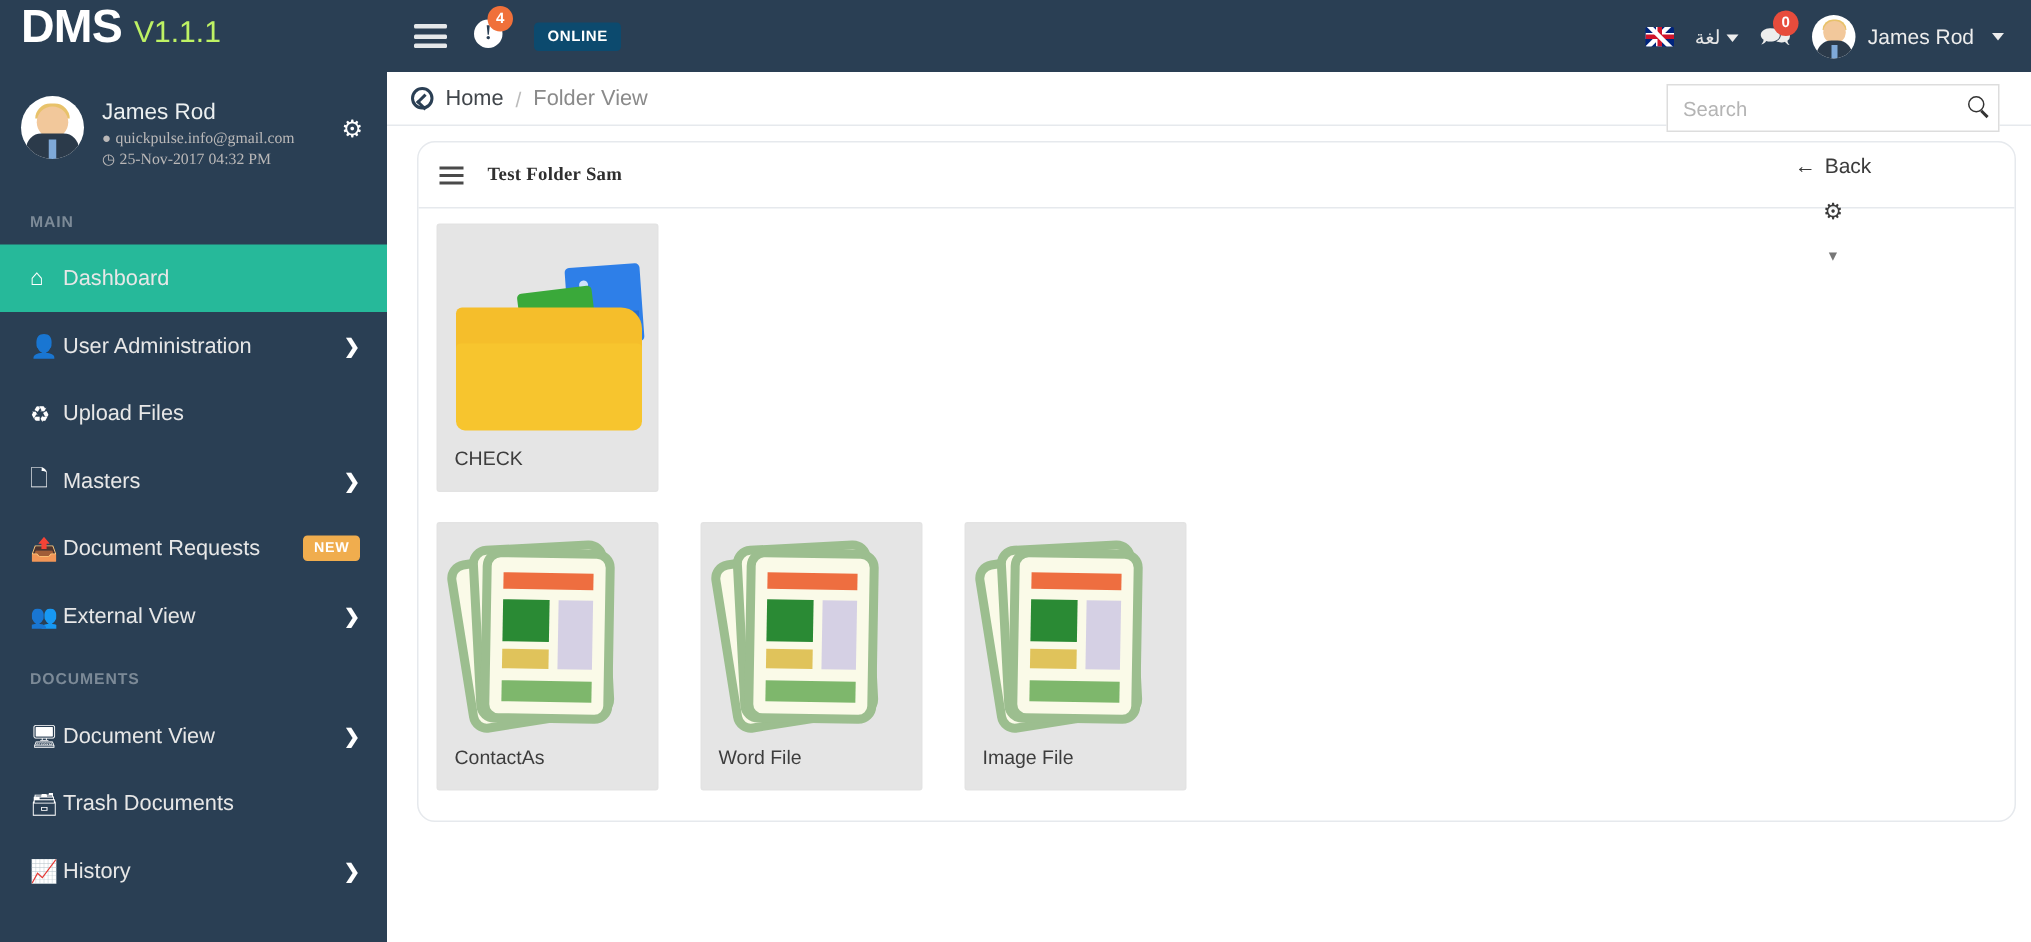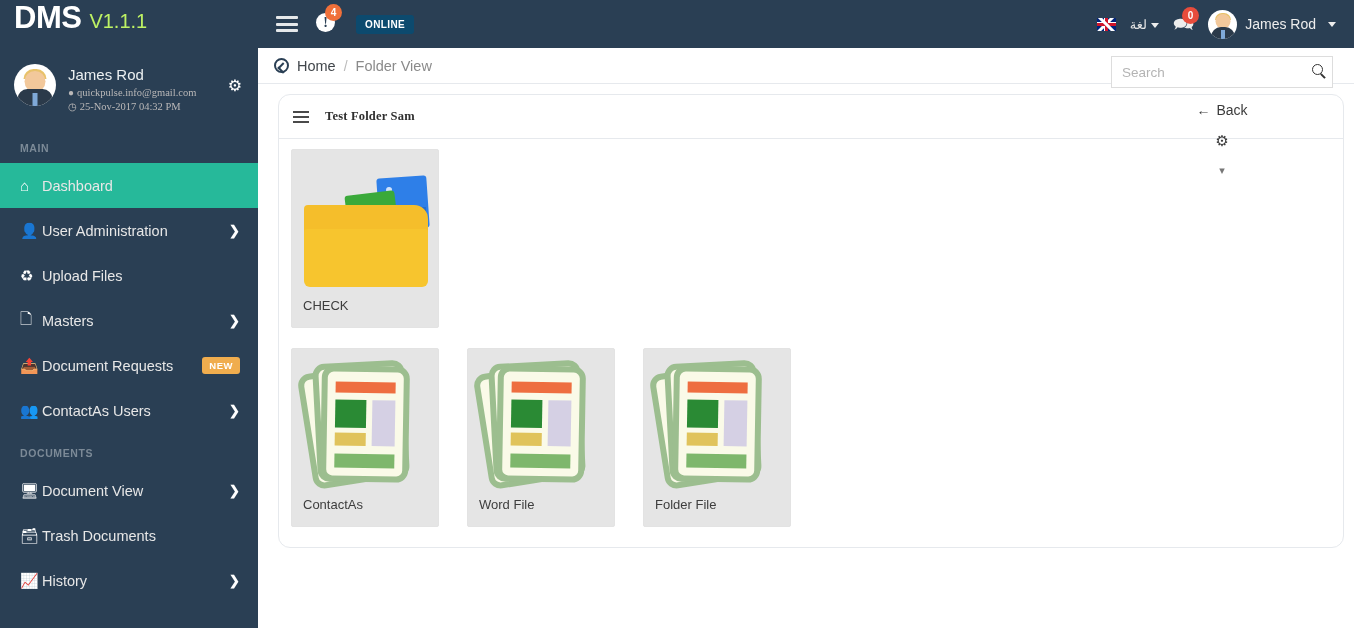--- a/index.html
+++ b/index.html
@@ -377,21 +377,21 @@
     </div>
 
     <div class="nav-item">
       <span class="nav-ico">📤</span>
       <span class="nav-label">Document Requests</span>
       <span class="nav-badge">NEW</span>
     </div>
 
     <div class="nav-item">
       <span class="nav-ico">👥</span>
-      <span class="nav-label">ContactAs Users</span>
+      <span class="nav-label">External View</span>
       <span class="nav-arrow">❯</span>
     </div>
 
     <div class="nav-section-title">DOCUMENTS</div>
 
     <div class="nav-item">
       <span class="nav-ico">🖥</span>
       <span class="nav-label">Document View</span>
       <span class="nav-arrow">❯</span>
     </div>
@@ -520,21 +520,21 @@
                       <span class="blk-green" style="display:block"></span>
                       <span class="blk-yellow" style="display:block"></span>
                     </span>
                     <span class="blk-purple"></span>
                   </span>
                   <span class="bar-lgreen" style="display:block"></span>
                 </span>
                   </span>
               </div>
             </div>
-            <div class="tile-label">Folder File</div>
+            <div class="tile-label">Image File</div>
           </div>
 
 
         </div>
       </div>
     </div>
   </div>
 </div>
 
 </body></html>

